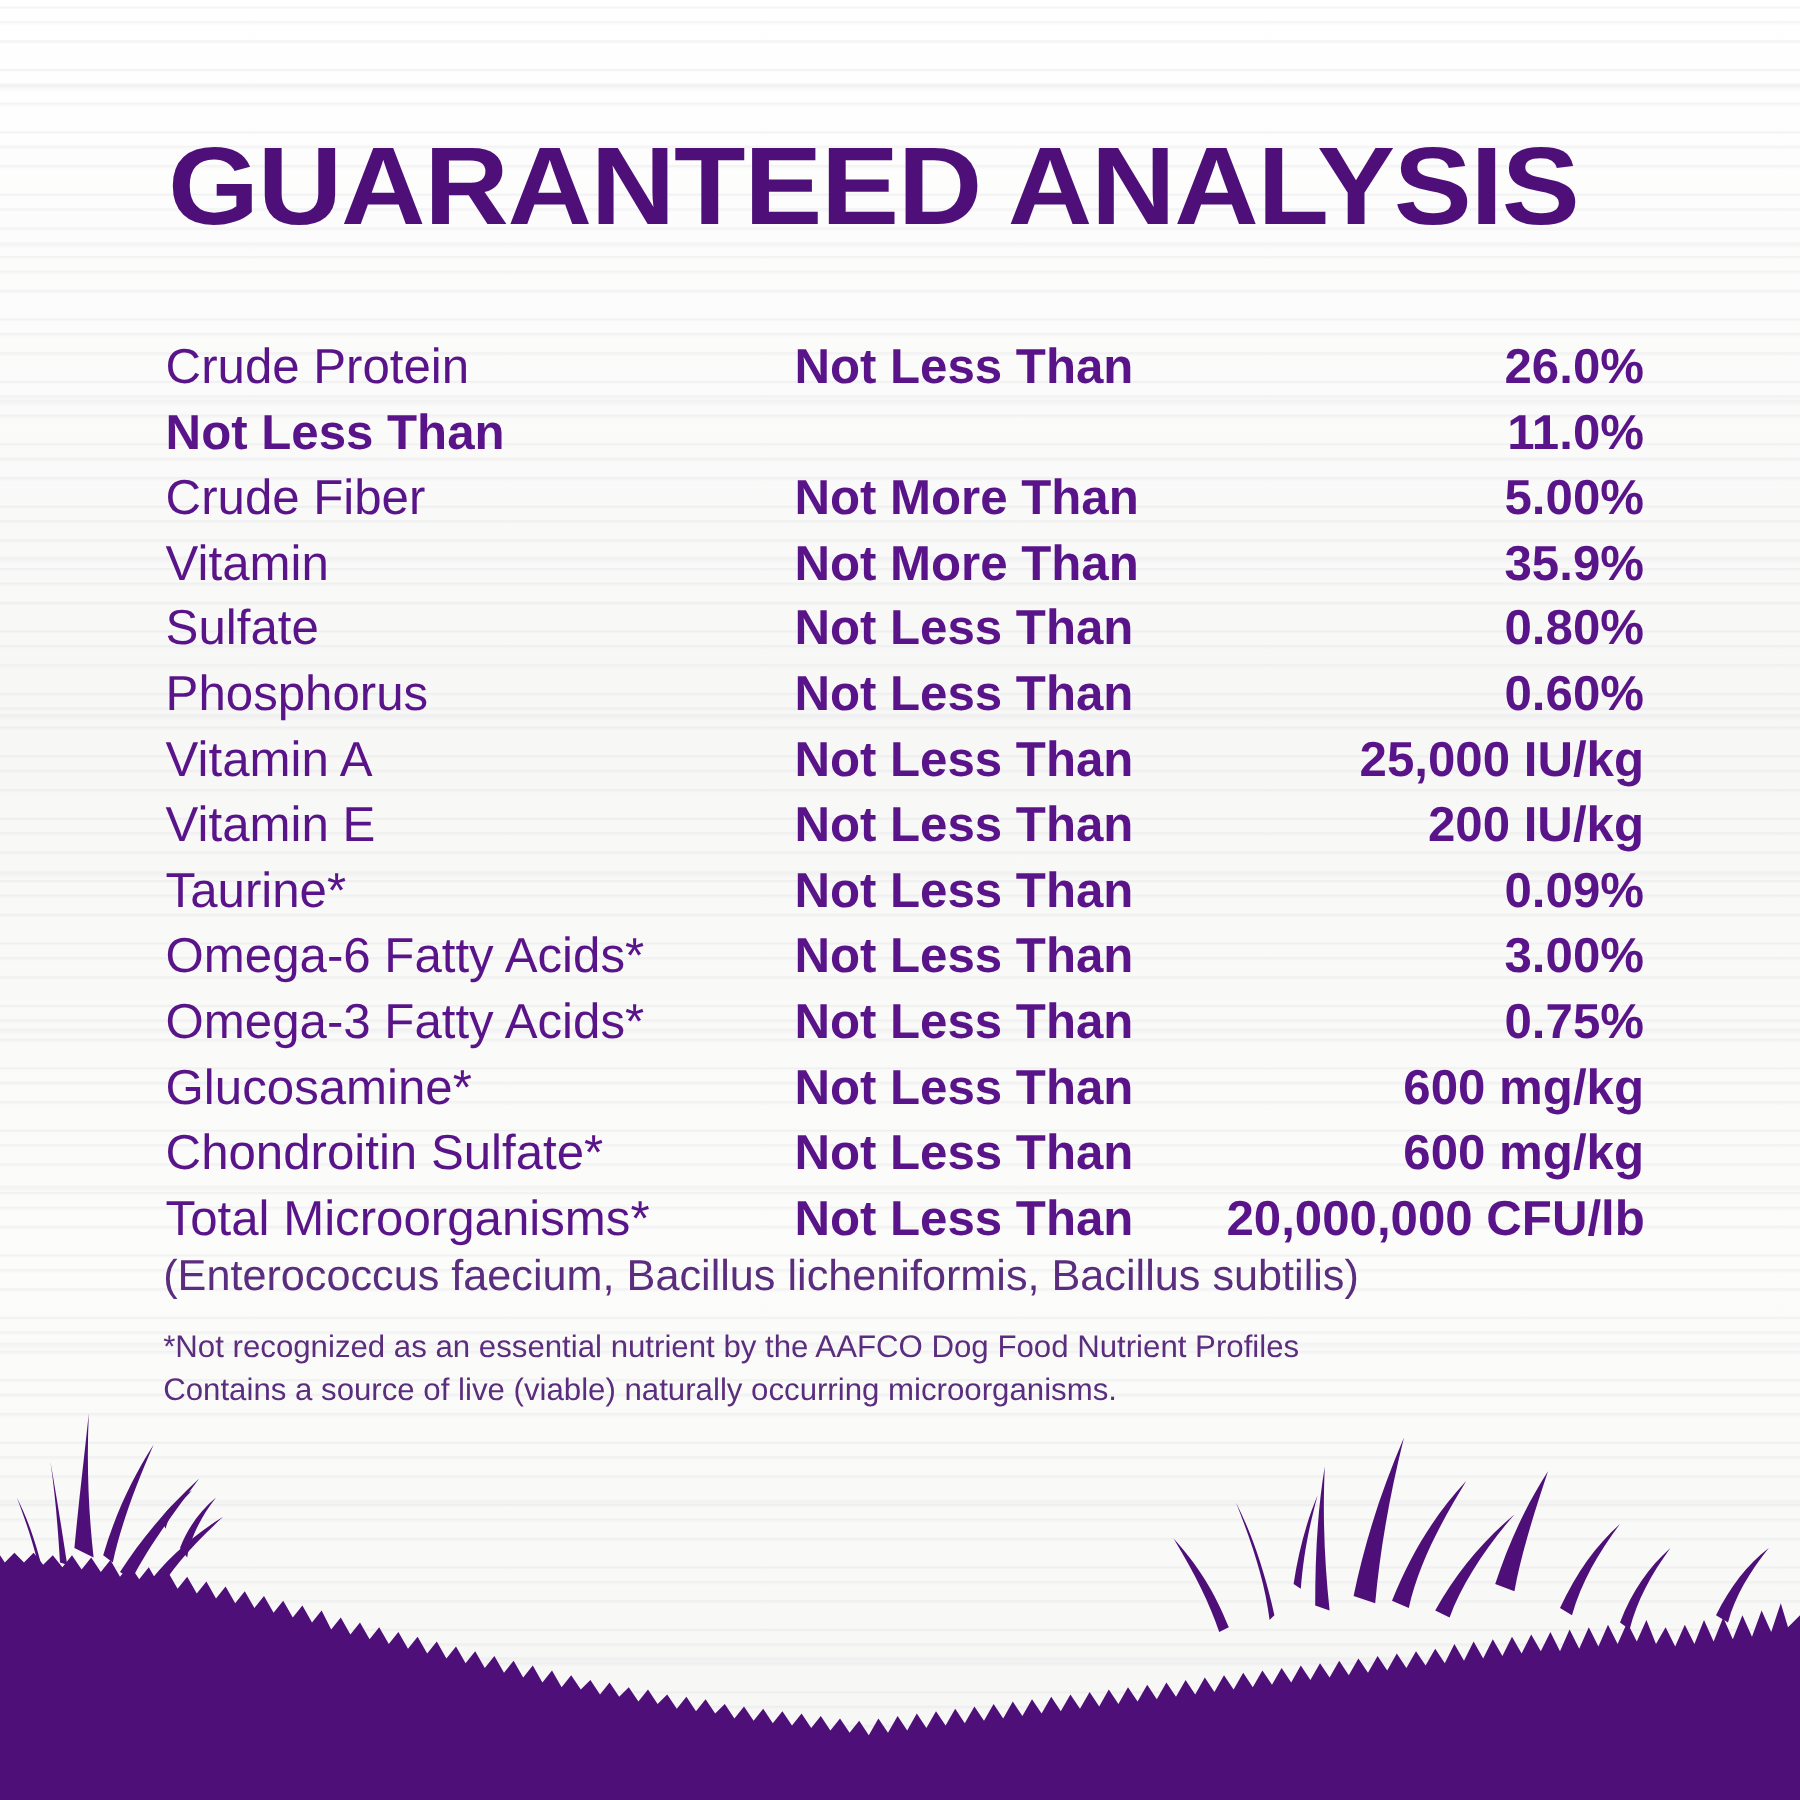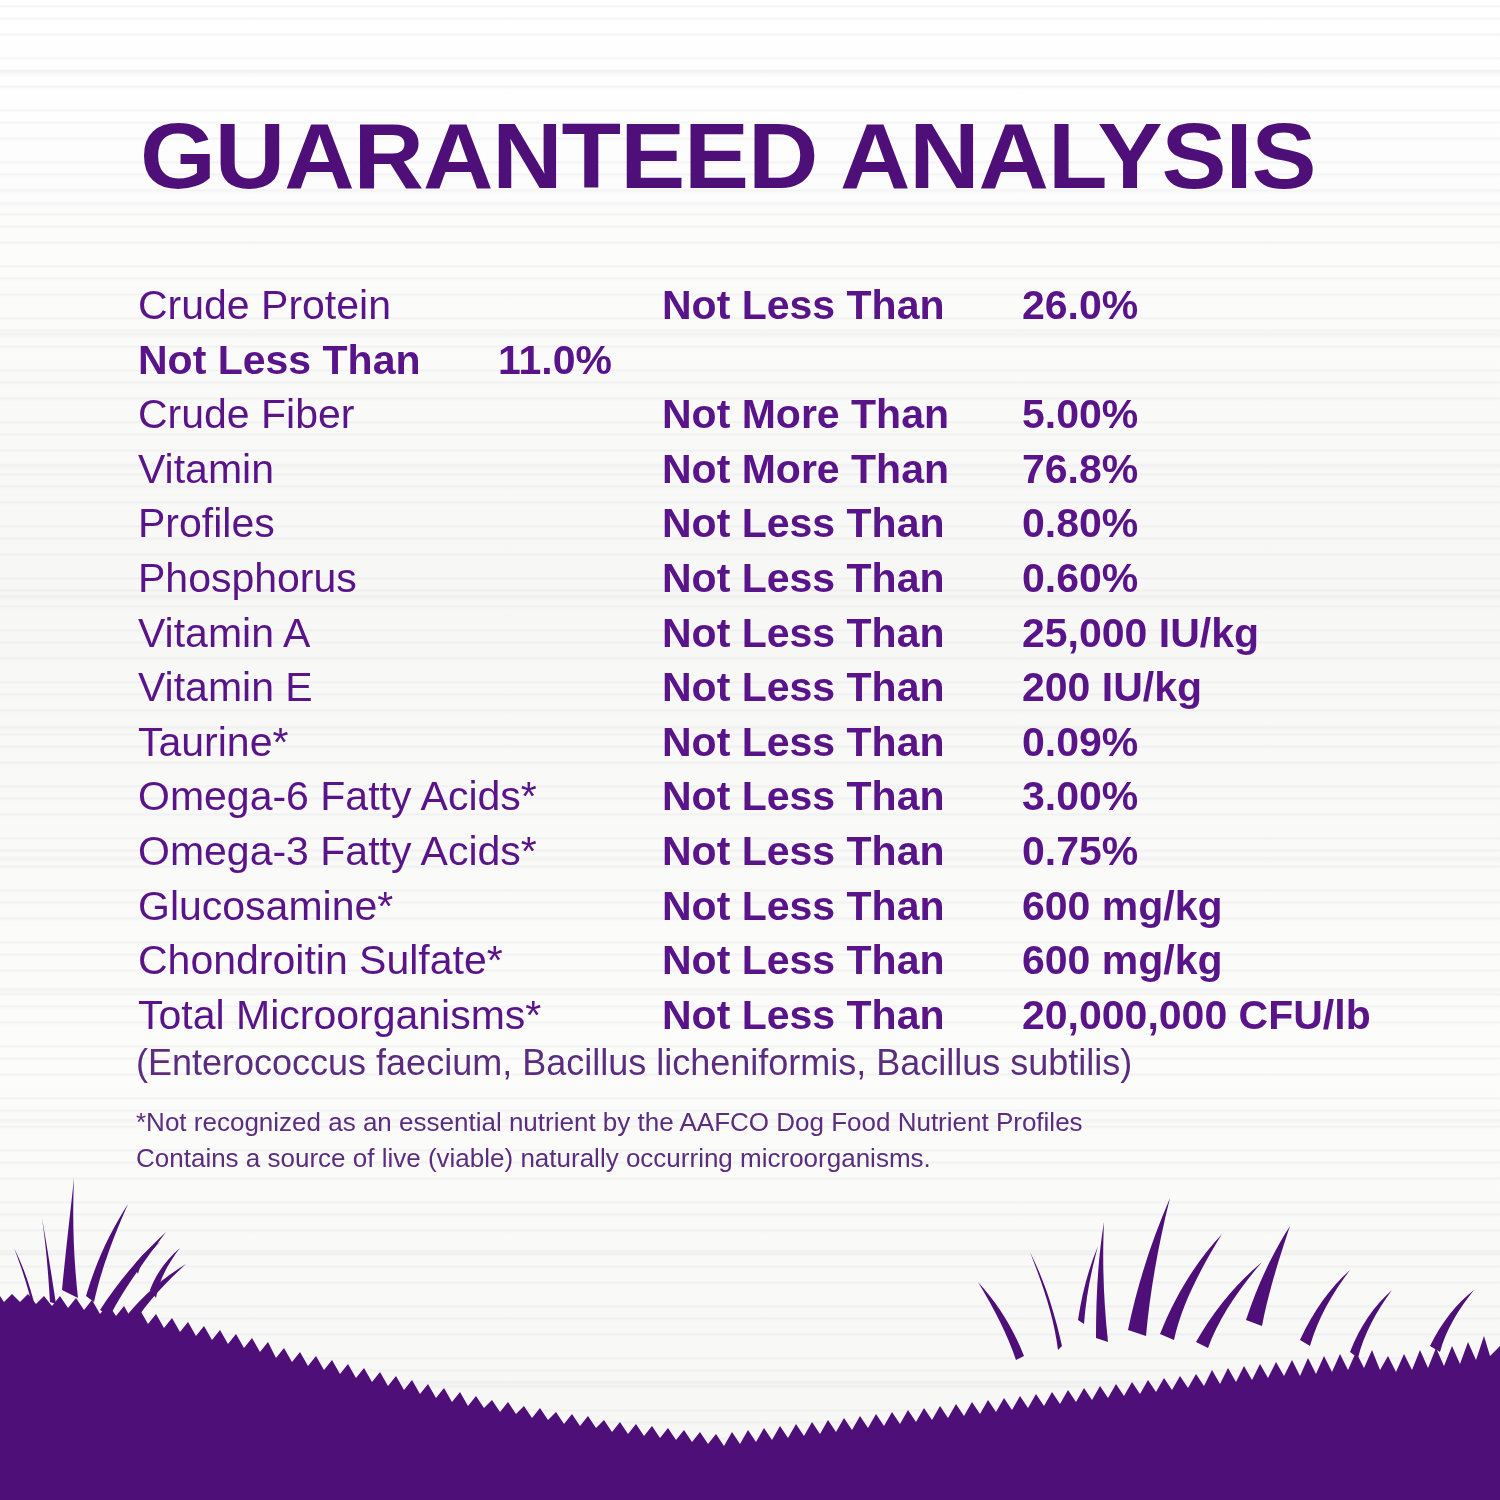--- a/index.html
+++ b/index.html
@@ -93,20 +93,21 @@
     flex: 0 0 524px;
     overflow: visible;
   }
   .cell-qualifier {
     width: 360px;
     flex: 0 0 360px;
     font-weight: 600;
   }
   .cell-value {
     flex: 1 1 auto;
+    text-align: right;
     font-weight: 600;
   }
 
   
   #footnotes {
     position: absolute;
     left: 136px;
     top: 1044px;
     width: 1250px;
     color: #5b2d7e;
@@ -157,24 +158,24 @@
           <div class="cell-value">11.0%</div>
         </div>
         <div class="row">
           <div class="cell-nutrient">Crude Fiber</div>
           <div class="cell-qualifier">Not More Than</div>
           <div class="cell-value">5.00%</div>
         </div>
         <div class="row">
           <div class="cell-nutrient">Vitamin</div>
           <div class="cell-qualifier">Not More Than</div>
-          <div class="cell-value">76.8%</div>
-        </div>
-        <div class="row">
-          <div class="cell-nutrient">Profiles</div>
+          <div class="cell-value">35.9%</div>
+        </div>
+        <div class="row">
+          <div class="cell-nutrient">Sulfate</div>
           <div class="cell-qualifier">Not Less Than</div>
           <div class="cell-value">0.80%</div>
         </div>
         <div class="row">
           <div class="cell-nutrient">Phosphorus</div>
           <div class="cell-qualifier">Not Less Than</div>
           <div class="cell-value">0.60%</div>
         </div>
         <div class="row">
           <div class="cell-nutrient">Vitamin A</div>

